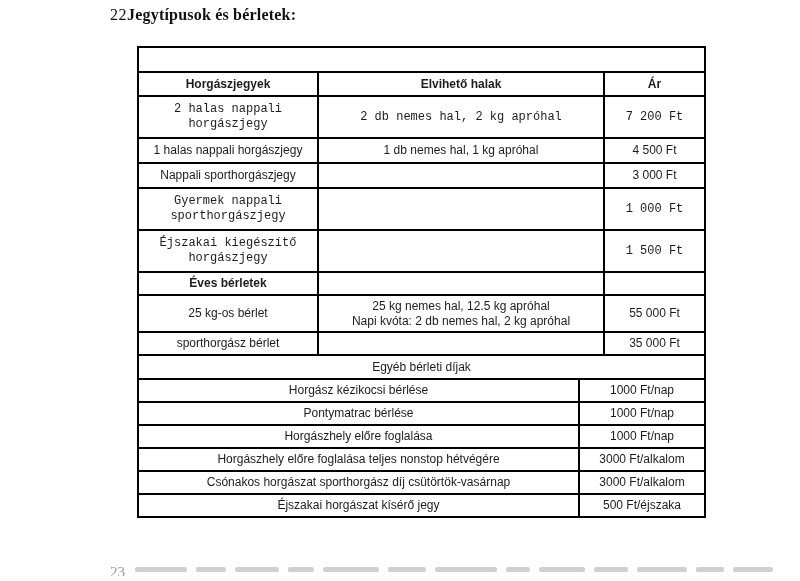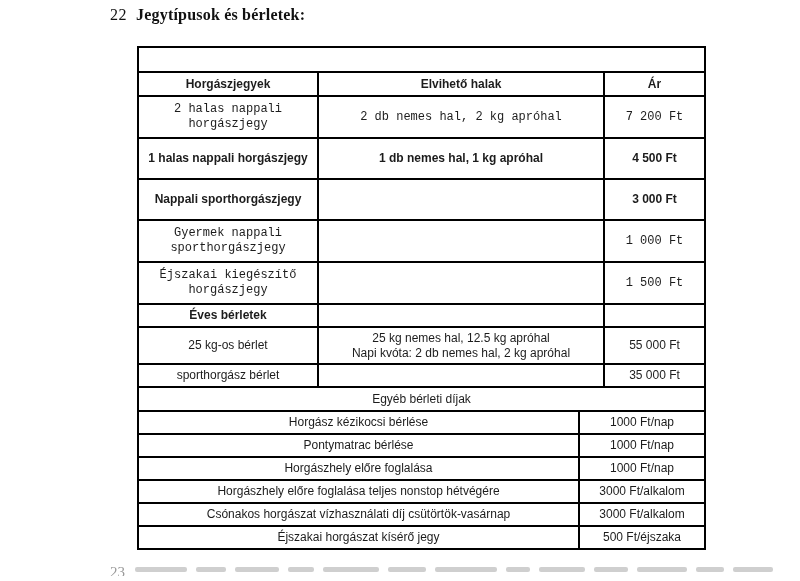--- a/index.html
+++ b/index.html
@@ -8,41 +8,41 @@
     font-family:"Liberation Sans", sans-serif;
   }
   .page{position:relative;width:800px;height:581px;background:#fff;}
 
   
   .heading{
     position:absolute;left:110px;top:6px;
     font-family:"Liberation Serif", serif;
     font-size:16px;color:#111;white-space:nowrap;
   }
-  .heading .num{font-weight:400;margin-right:9px;letter-spacing:.5px;}
+  .heading .num{font-weight:400;letter-spacing:.5px;}
   .heading .title{font-weight:700;letter-spacing:.2px;}
 
   
   table.pricing{
     position:absolute;left:137px;top:46px;width:567px;
     border-collapse:collapse;table-layout:fixed;
   }
   table.pricing td{
     border:2px solid #000;
     font-size:12px;color:#1c1c1c;
     text-align:center;vertical-align:middle;
     padding:1px 4px;line-height:1.25;
     overflow:hidden;
   }
   td.bold{font-weight:700;}
   td.left{text-align:left;padding-left:7px;}
   tr.rh25{height:25px;}
   tr.rh24{height:24px;}
   tr.rh23{height:23px;}
-  tr.rh41{height:41px;font-weight:bold;}
+  tr.rh41{height:25px;}
   tr.rh42{height:42px;font-family:Liberation Mono, monospace;}
   tr.rh43{height:37px;}
 
   
   .clipped-line{
     position:absolute;left:110px;top:564px;width:685px;height:12px;
     overflow:hidden;white-space:nowrap;
   }
   .clipped-line .num{
     font-family:"Liberation Serif", serif;font-size:15px;color:#9a9a9a;
@@ -193,21 +193,21 @@
         <tr class="rh23">
           <td class="left" colspan="2">
             <div>Horgászhely előre foglalása teljes nonstop hétvégére</div>
           </td>
           <td class="left" colspan="2">
             <div>3000 Ft/alkalom</div>
           </td>
         </tr>
         <tr class="rh23">
           <td class="left" colspan="2">
-            <div>Csónakos horgászat vízhasználati díj csütörtök-vasárnap</div>
+            <div>Csónakos horgászat sporthorgász díj csütörtök-vasárnap</div>
           </td>
           <td class="left" colspan="2">
             <div>3000 Ft/alkalom</div>
           </td>
         </tr>
         <tr class="rh23">
           <td class="left" colspan="2">
             <div>Éjszakai horgászat kísérő jegy</div>
           </td>
           <td class="left" colspan="2">

